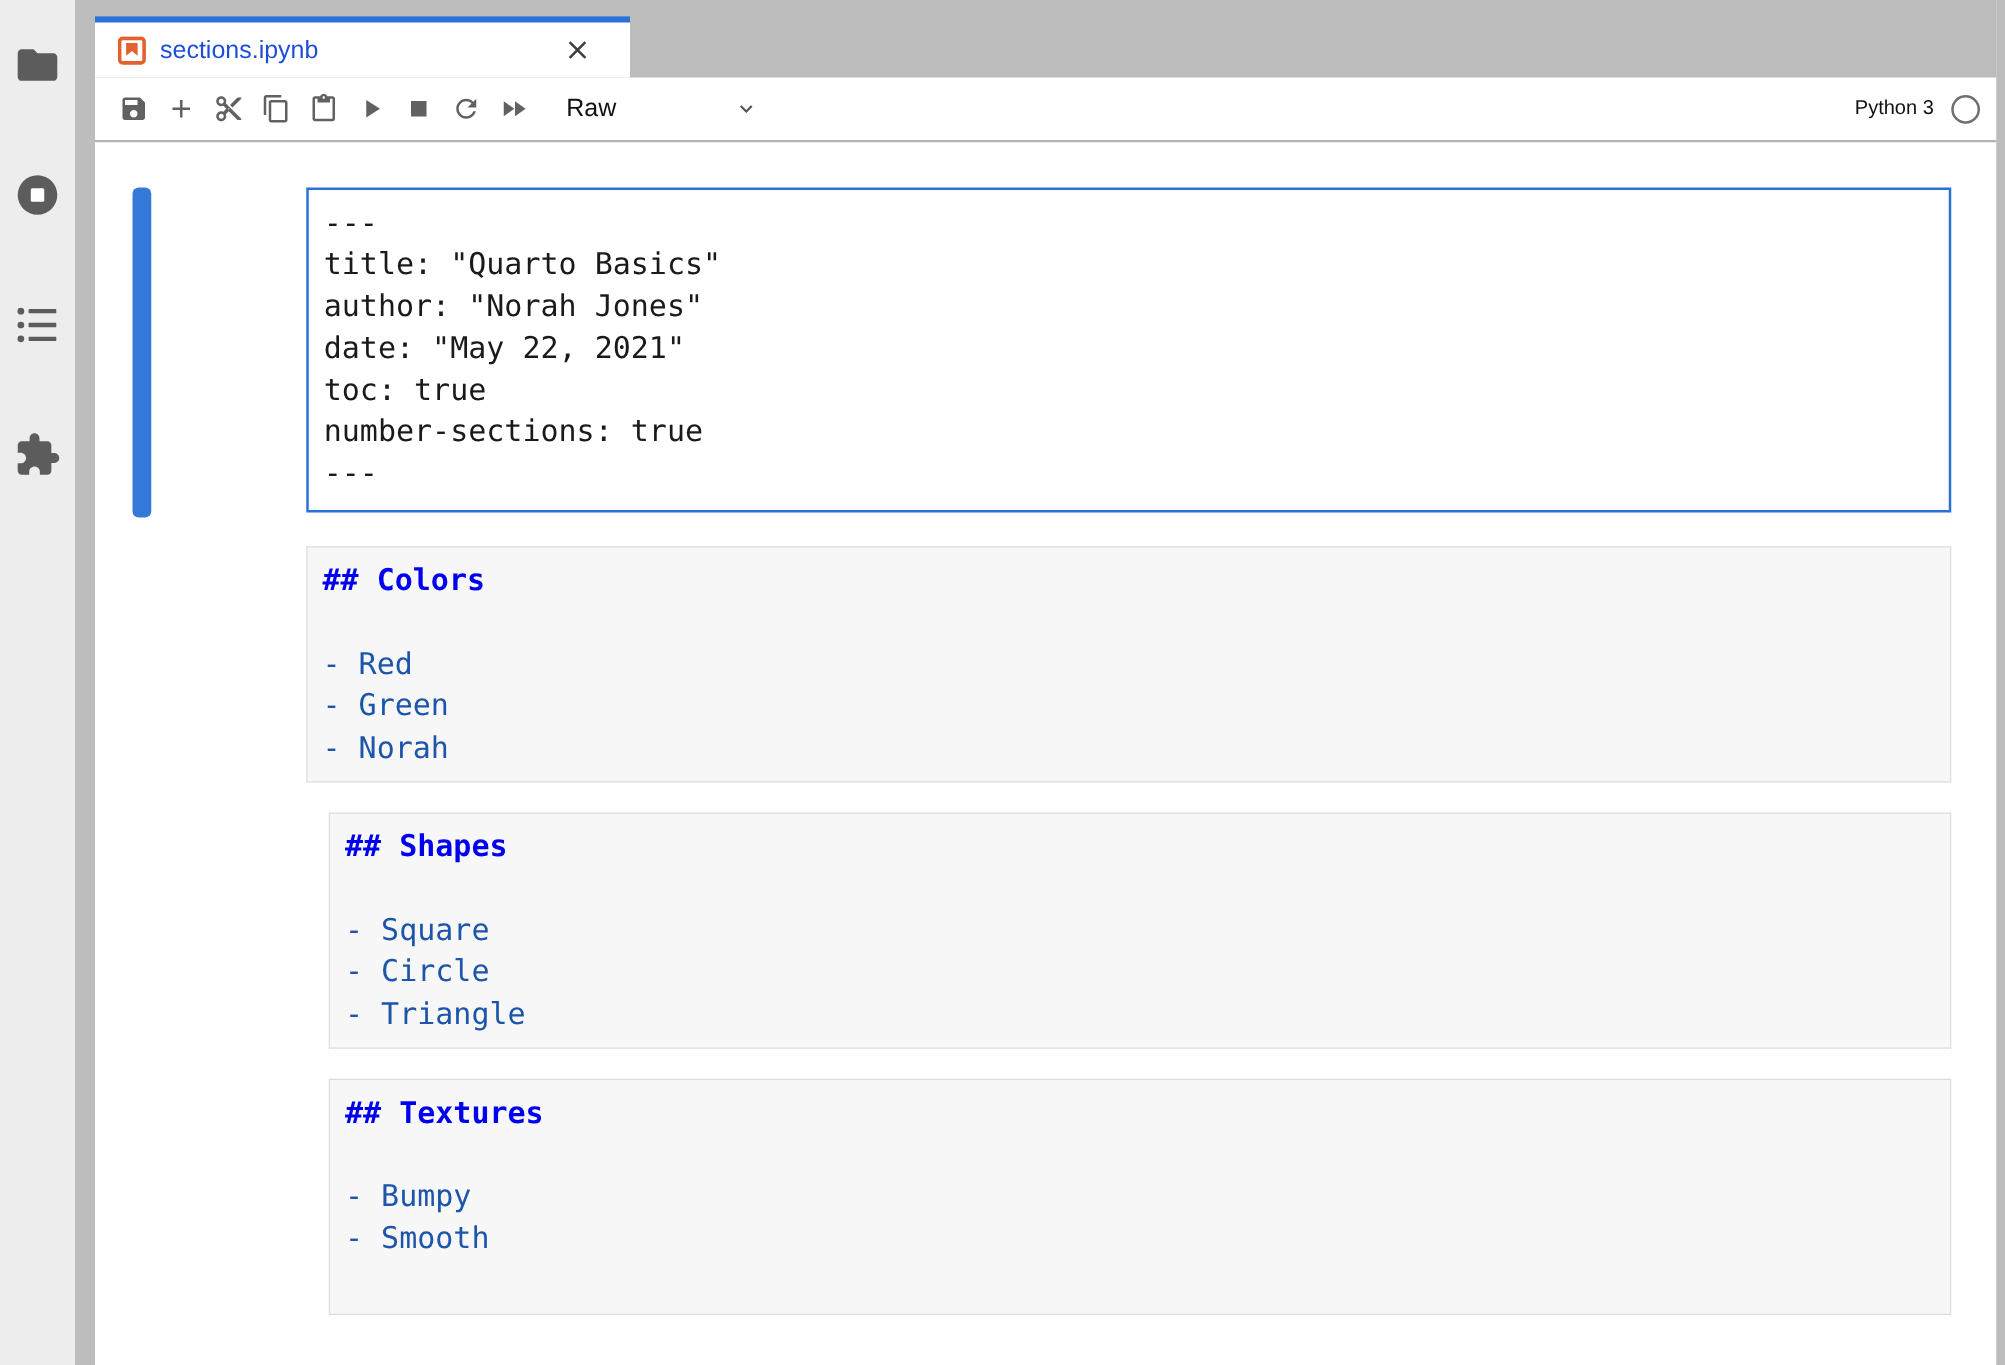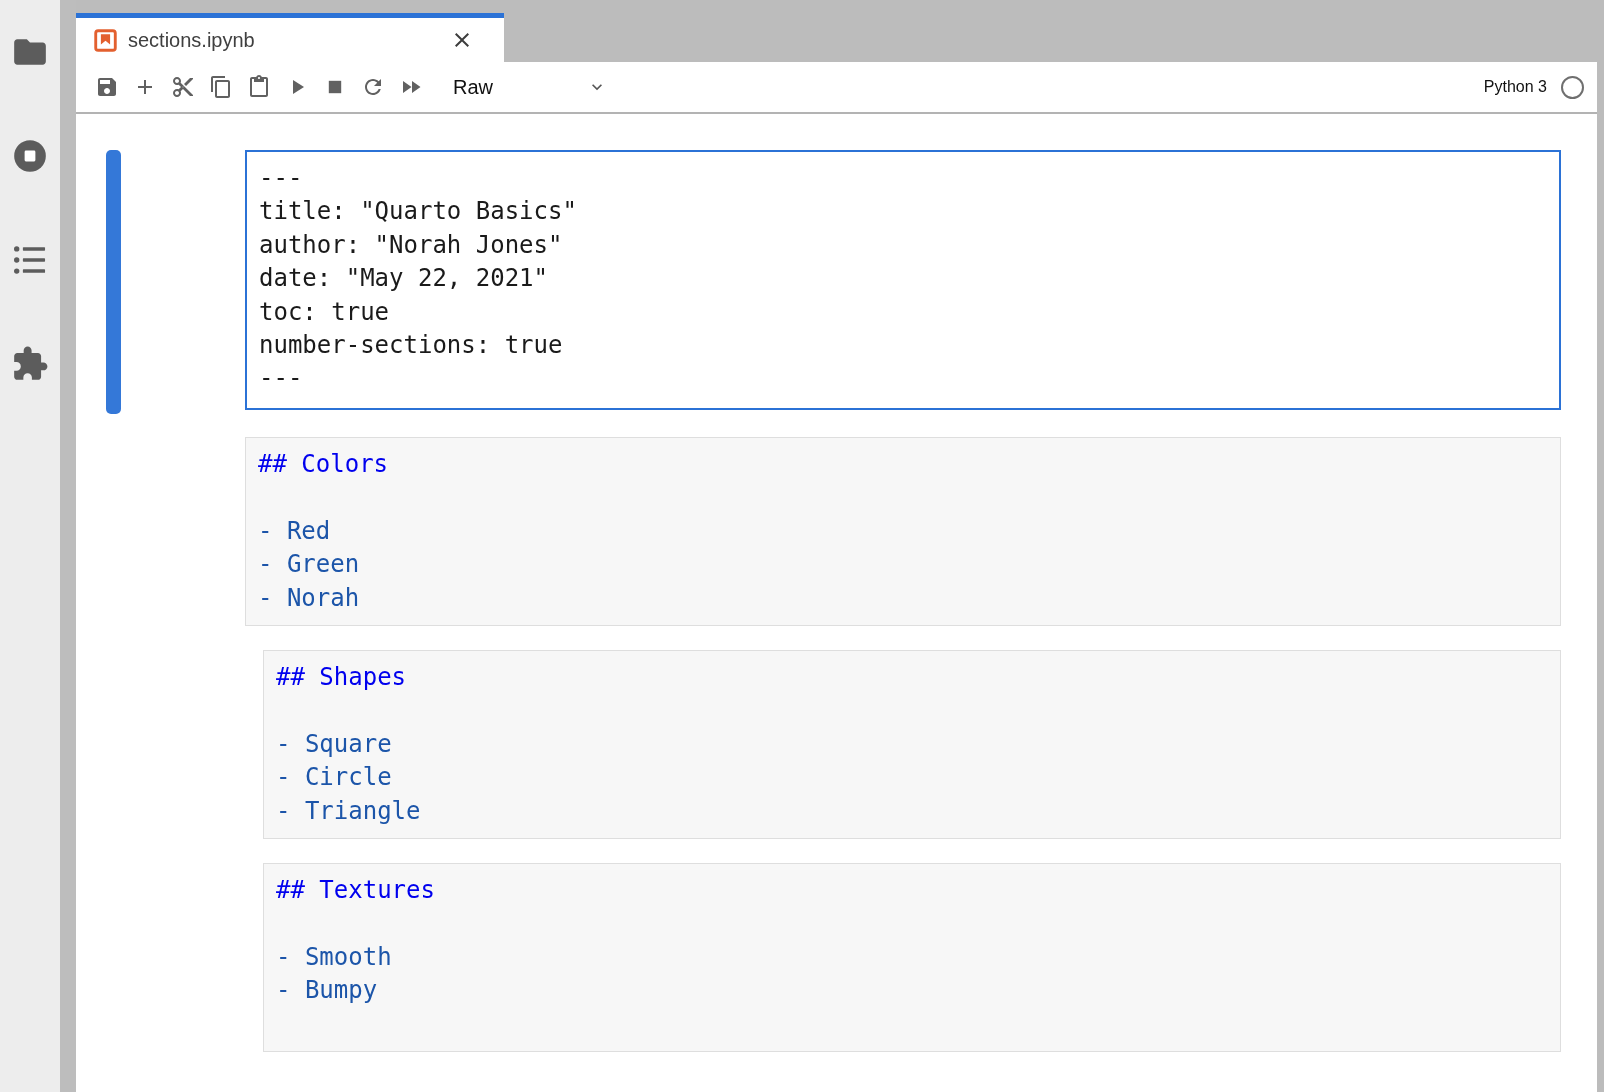--- a/index.html
+++ b/index.html
@@ -15,21 +15,21 @@
 
   
   #main{position:absolute;left:76px;top:0;right:7px;bottom:0;display:flex;flex-direction:column;}
 
   
   #tabbar{height:62px;background:#bcbcbc;position:relative;flex:none;}
   #tab{position:absolute;left:0;top:13px;width:428px;height:49px;background:#fff;
        border-top:5px solid #2b72d6;box-sizing:border-box;display:flex;align-items:center;
        padding:0 30px 0 18px;cursor:pointer;}
   .tab-icon{width:23px;height:23px;flex:none;}
-  .tab-label{margin-left:11px;font-size:20px;color:#404040;flex:1;white-space:nowrap;}
+  .tab-label{margin-left:11px;font-size:20px;color:#1d4ed8;flex:1;white-space:nowrap;}
   .tab-close{width:24px;height:24px;color:#3d3d3d;flex:none;cursor:pointer;}
 
   
   #toolbar{height:50px;background:#fff;border-bottom:2px solid #b3b3b3;flex:none;
            display:flex;align-items:center;padding:0 13px 0 19px;gap:14px;}
   .tb-btn{width:24px;height:24px;color:#616161;flex:none;cursor:pointer;background:none;border:none;padding:0;}
   .cell-type{width:170px;display:flex;align-items:center;justify-content:space-between;
              font-size:20px;color:#111;padding-left:16px;box-sizing:border-box;flex:none;cursor:pointer;}
   .chev{width:20px;height:20px;color:#555;}
   .spacer{flex:1;}
@@ -43,21 +43,21 @@
              border-radius:5px;cursor:pointer;}
   #cells{position:absolute;left:169px;top:0;width:1316px;}
   .cell{box-sizing:border-box;font-family:"DejaVu Sans Mono",monospace;font-size:24px;
         line-height:33.4px;cursor:text;}
   .cell.raw{margin-top:36px;height:260px;border:2px solid #2b72d6;background:#fff;padding:10px 12px;}
   .cell.markdown{height:189px;border:1px solid #dedede;background:#f7f7f7;padding:10px 12px;}
   .cell.gap-first{margin-top:27px;}
   .cell.gap{margin-top:24px;margin-left:18px;}
   .line{height:33.4px;white-space:pre;}
   .line.plain{color:#1a1a1a;}
-  .line.heading{color:#0000ee;font-weight:normal;}
+  .line.heading{color:#0000ee;font-weight:bold;}
   .line.list{color:#1c55a9;}
 </style>
 </head>
 <body>
 
 <div class="screen">
 
   <div id="sidebar">
     <div class="sb-btn" style="top:33px">
       <span>
@@ -179,22 +179,22 @@
           <div class="cell markdown gap">
             <div class="line heading">## Shapes</div>
             <div class="line blank"></div>
             <div class="line list">- Square</div>
             <div class="line list">- Circle</div>
             <div class="line list">- Triangle</div>
           </div>
           <div class="cell markdown gap">
             <div class="line heading">## Textures</div>
             <div class="line blank"></div>
+            <div class="line list">- Bumpy</div>
             <div class="line list">- Smooth</div>
-            <div class="line list">- Bumpy</div>
           </div>
         </div>
     </div>
 
   </div>
 
   <div id="right-strip"></div>
 </div>
 
 </body></html>

